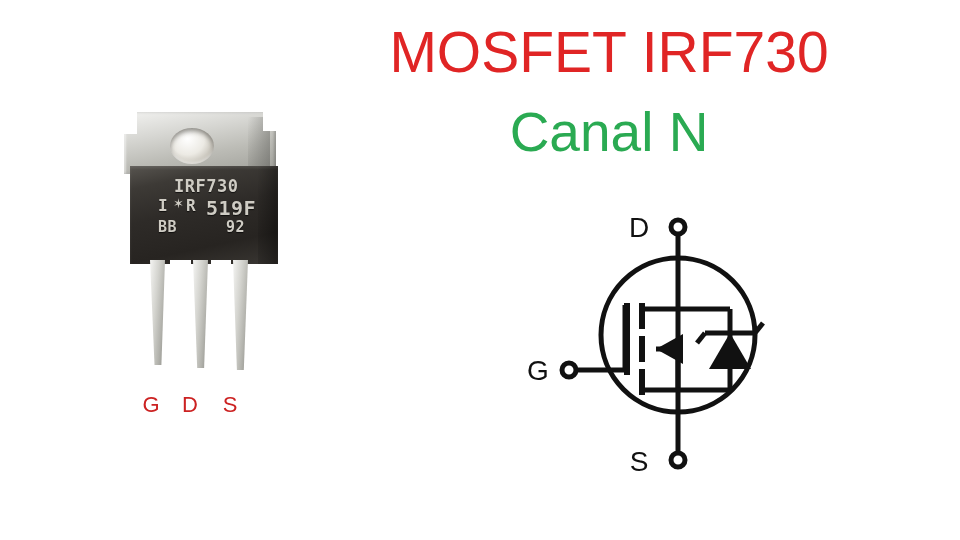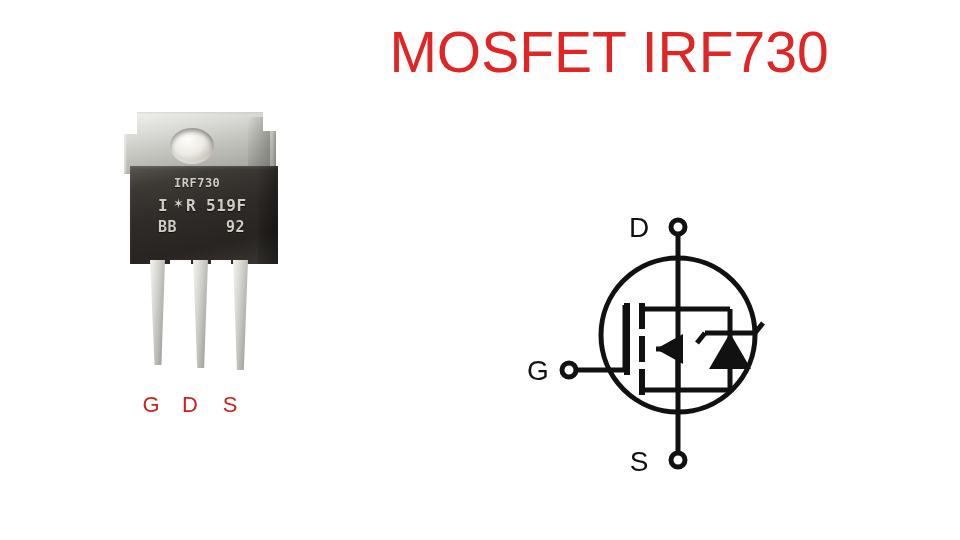--- a/index.html
+++ b/index.html
@@ -121,23 +121,23 @@
   }
   .mark {
     position: absolute;
     color: #cfccc4;
     font-family: "DejaVu Sans Mono", monospace;
     font-weight: 700;
     text-shadow: 0 1px 1px rgba(0,0,0,.65);
     white-space: nowrap;
     letter-spacing: 0.5px;
   }
-  .mark-1 { left: 44px; top: 10px; font-size: 12px; }
+  .mark-1 { left: 44px; top: 10px; font-size: 17px; }
   .mark-2a { left: 28px; top: 30px; font-size: 16px; }
-  .mark-2b { left: 76px; top: 30px; font-size: 16px; }
+  .mark-2b { left: 76px; top: 30px; font-size: 20px; }
   .mark-3a { left: 28px; top: 52px; font-size: 15px; }
   .mark-3b { left: 96px; top: 52px; font-size: 15px; }
   .ir-logo {
     position: absolute;
     left: 42px; top: 31px;
     width: 13px; height: 13px;
     color: #cfccc4;
     font-size: 13px;
     line-height: 13px;
     text-align: center;
@@ -190,20 +190,21 @@
     font-family: "Liberation Sans", sans-serif;
     font-size: 28px;
   }
 </style>
 </head>
 <body>
 
 <div id="stage">
 
   <div class="title">MOSFET IRF730</div>
+  <div class="subtitle">Canal N</div>
 
   <div class="photo">
     <div class="tab"></div>
     <div class="tab-shade-r"></div>
     <div class="tab-notch-l"></div>
     <div class="tab-notch-r"></div>
     <div class="tab-hole"></div>
 
     <div class="body-epoxy">
       <span class="mark mark-1">IRF730</span>

